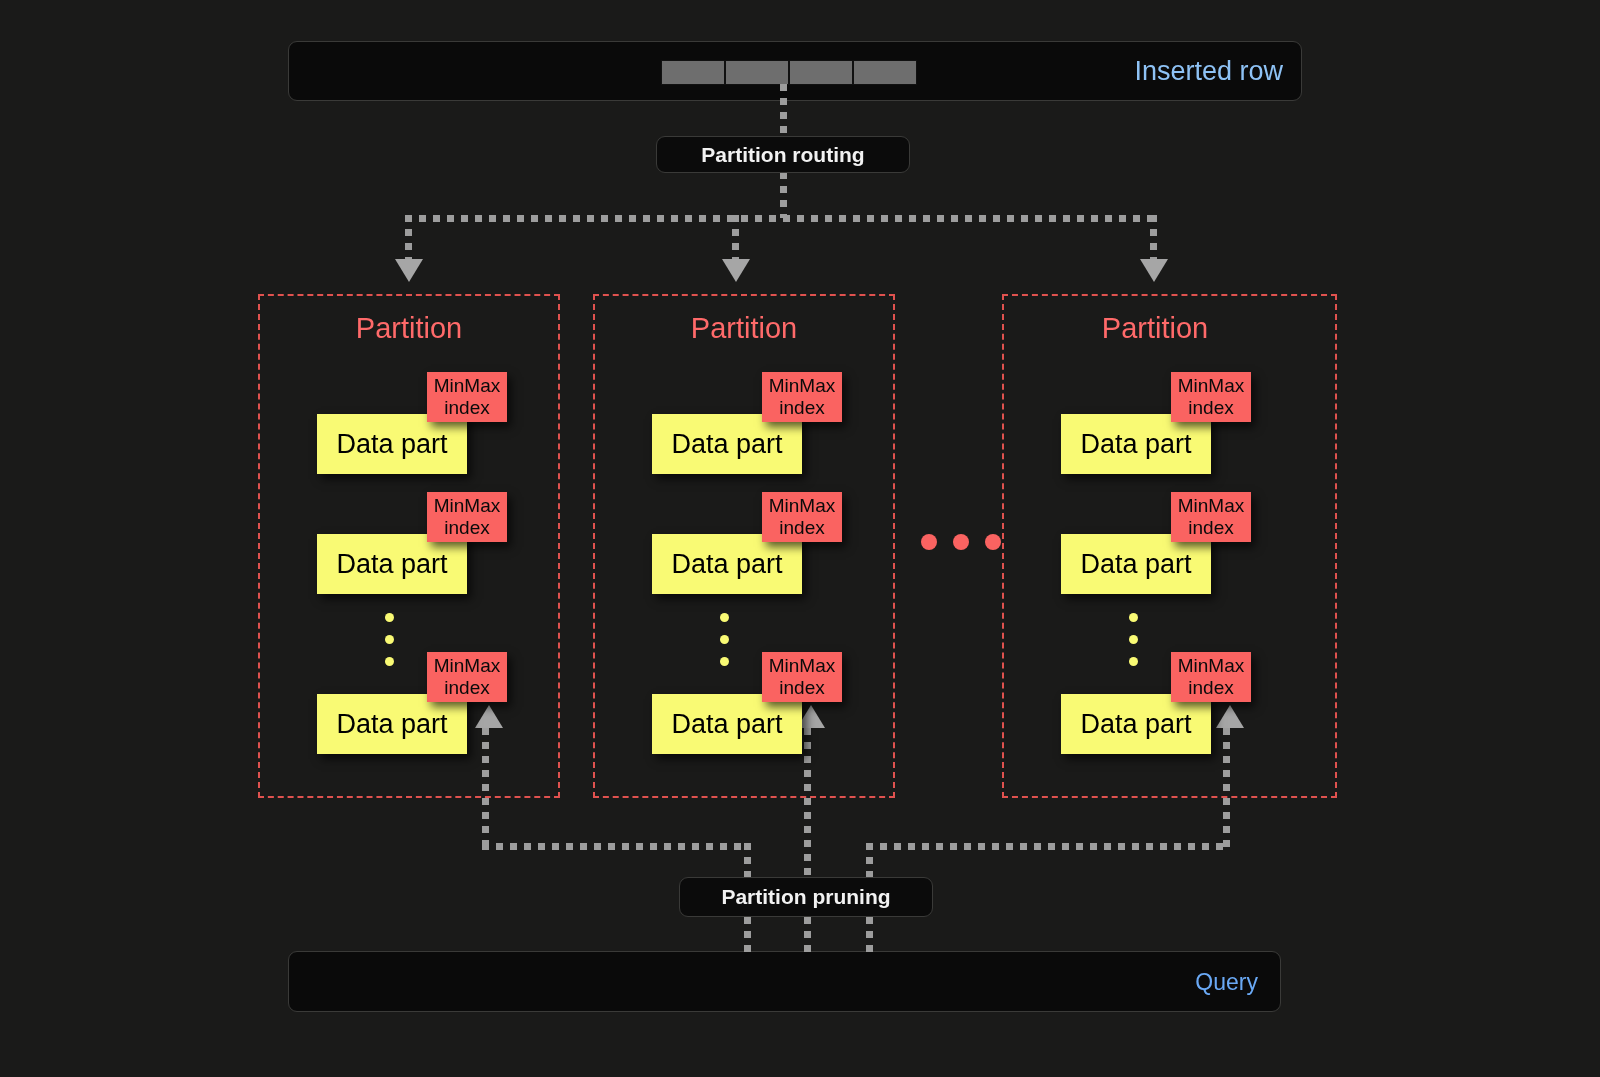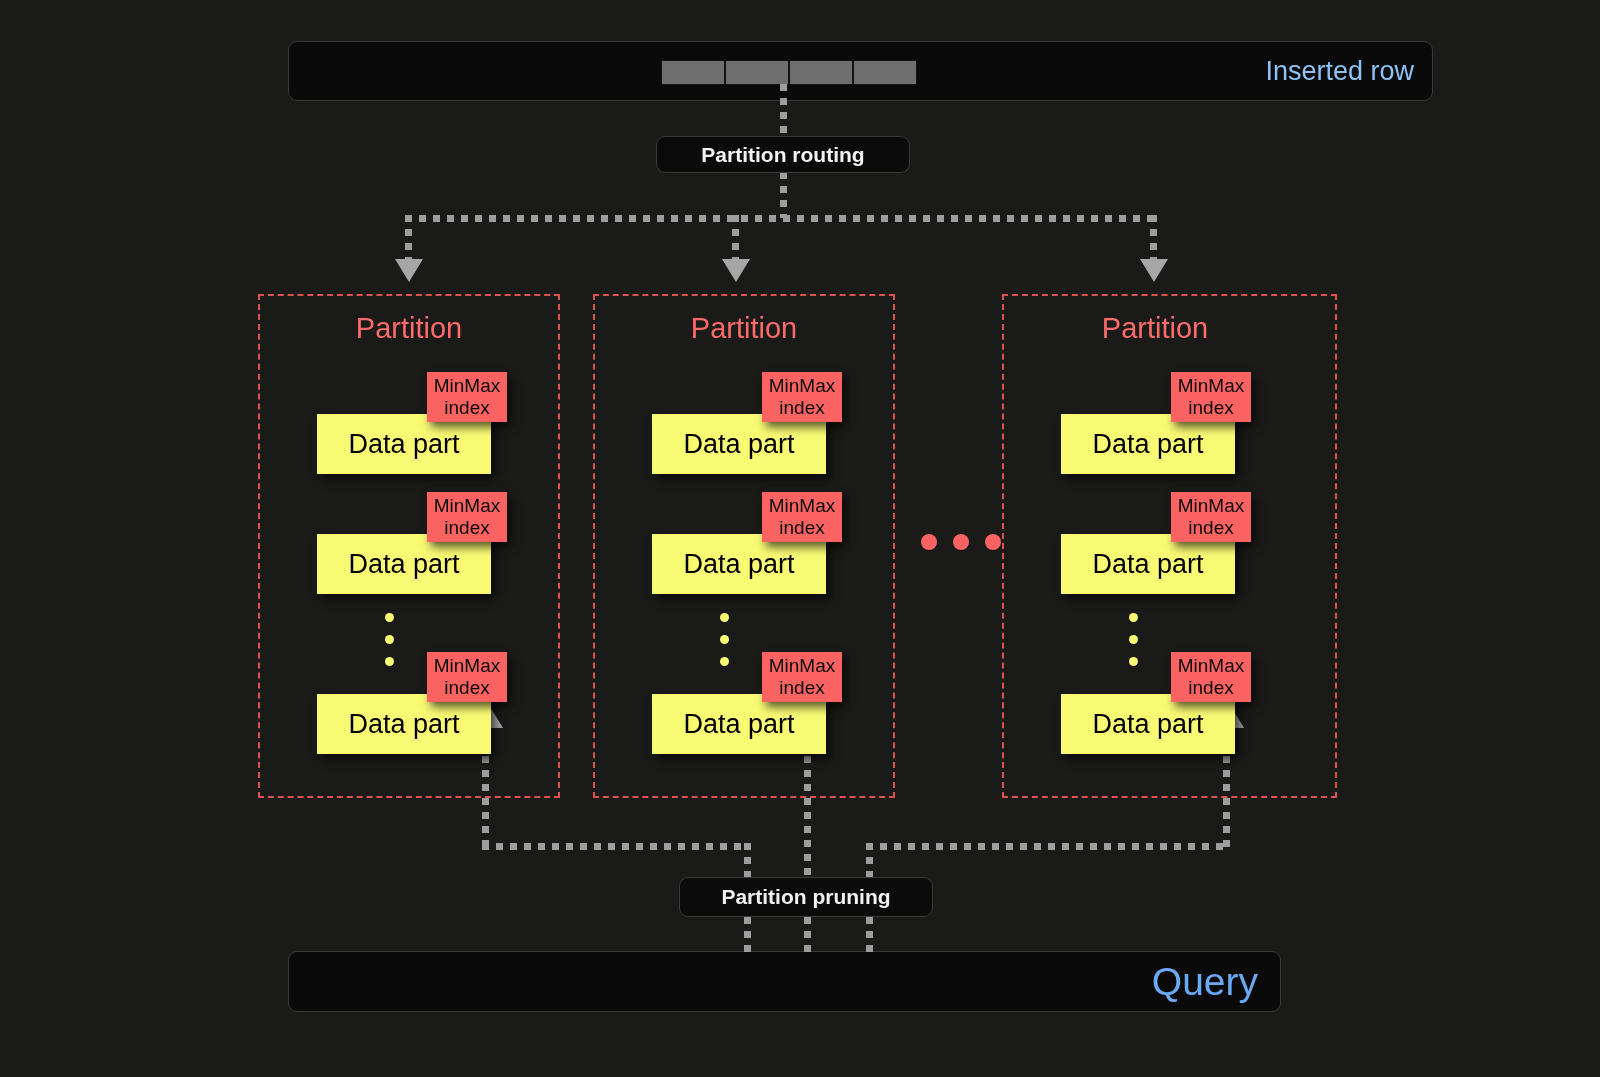--- a/index.html
+++ b/index.html
@@ -18,21 +18,21 @@
 
   
   .banner {
     position: absolute;
     background: #0a0a0a;
     border: 1px solid #3a3a38;
     border-radius: 9px;
     box-sizing: border-box;
   }
   #inserted-row-banner {
-    left: 288px; top: 41px; width: 1145px; height: 60px; text-decoration: underline;
+    left: 288px; top: 41px; width: 1014px; height: 60px; text-decoration: underline;
   }
   #inserted-row-label {
     position: absolute;
     right: 18px; top: 50%;
     transform: translateY(-50%);
     color: #8ec2f5;
     font-size: 27px;
     white-space: nowrap;
   }
   #row-cells {
@@ -117,21 +117,21 @@
     text-align: center;
     color: #ff6a6a;
     font-size: 29px;
   }
 
   
   .part-group { position: absolute; }
   .data-part {
     position: absolute;
     left: 0; top: 42px;
-    width: 174px; height: 60px;
+    width: 150px; height: 60px;
     background: #f9fa74;
     color: #000;
     font-size: 27px;
     display: flex;
     align-items: center;
     justify-content: center;
     box-shadow: 4px 5px 9px rgba(0,0,0,0.65);
     z-index: 4;
   }
   .minmax {
@@ -189,21 +189,21 @@
     white-space: pre;
   }
   #query-sql .key {
     color: #ff7a76;
   }
   #query-label {
     position: absolute;
     right: 22px; top: 50%;
     transform: translateY(-50%);
     color: #6aa9f5;
-    font-size: 39px;
+    font-size: 23px;
   }
 </style>
 </head>
 <body>
 
 <div id="stage">
 
   <div class="banner" id="inserted-row-banner">
     <div id="row-cells">
       <div class="row-cell"></div>

